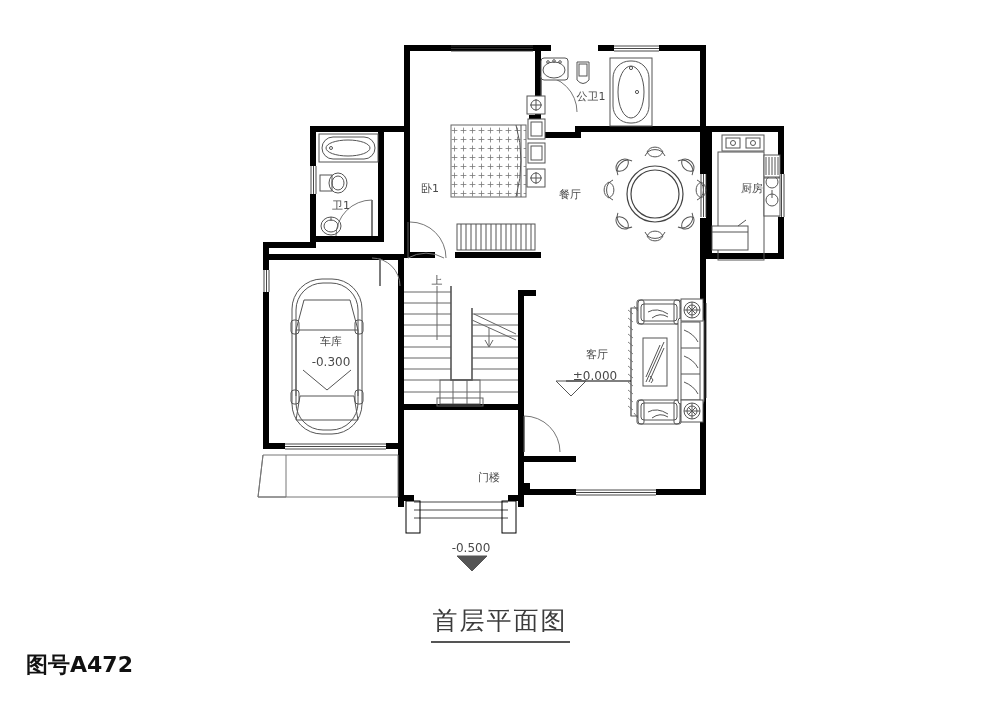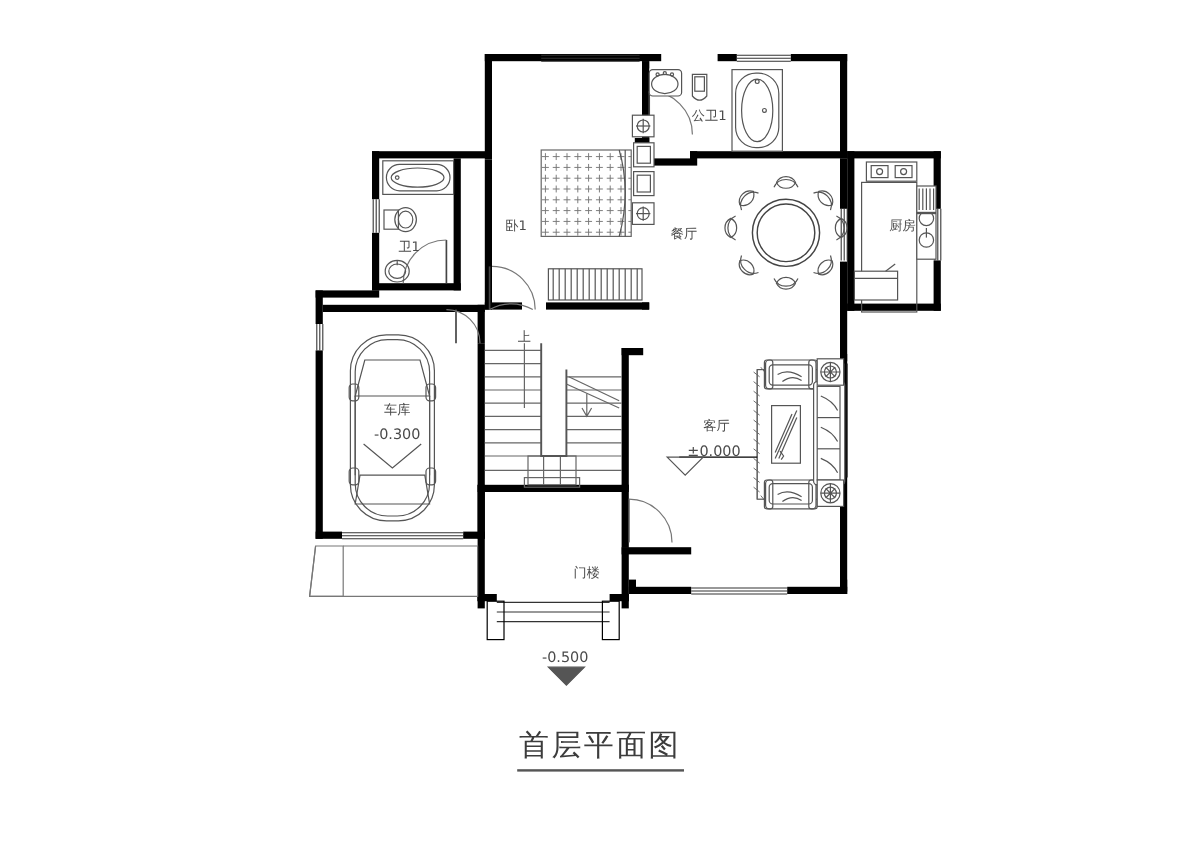--- a/index.html
+++ b/index.html
@@ -576,14 +576,15 @@
     <g>
       <text class="lbl" text-anchor="middle" x="437" y="284">上</text>
     </g>
 
   </svg>
 
   <div class="plan-title">
     <span class="t">首层平面图</span>
   </div>
 
+  <div class="sheet-number">图号A472</div>
 
 </div>
 
 </body></html>

